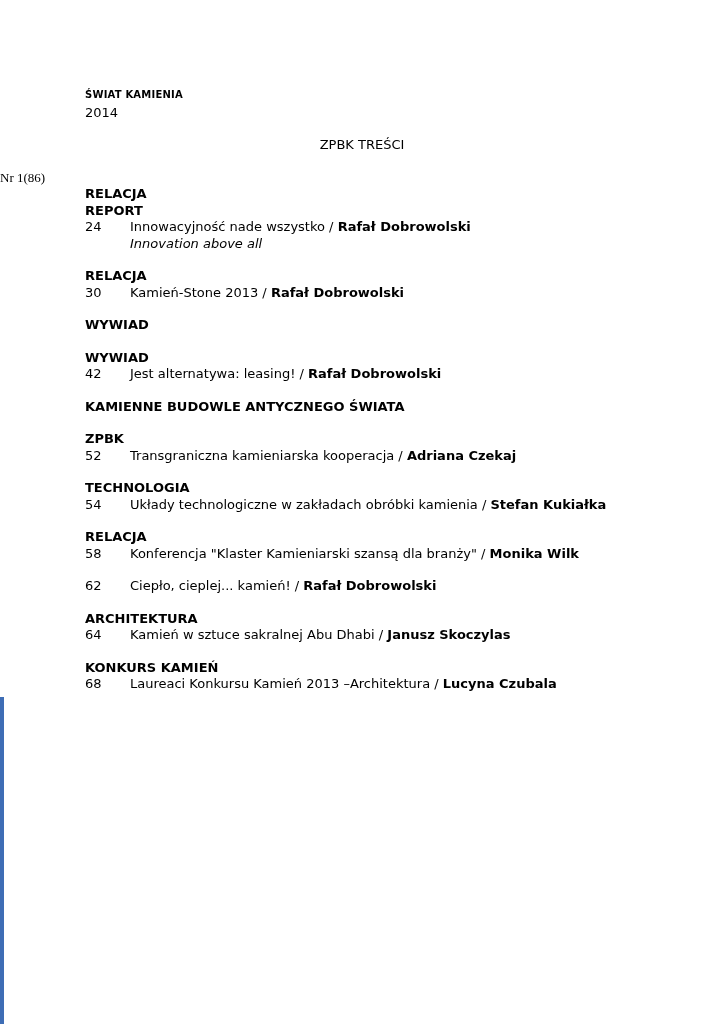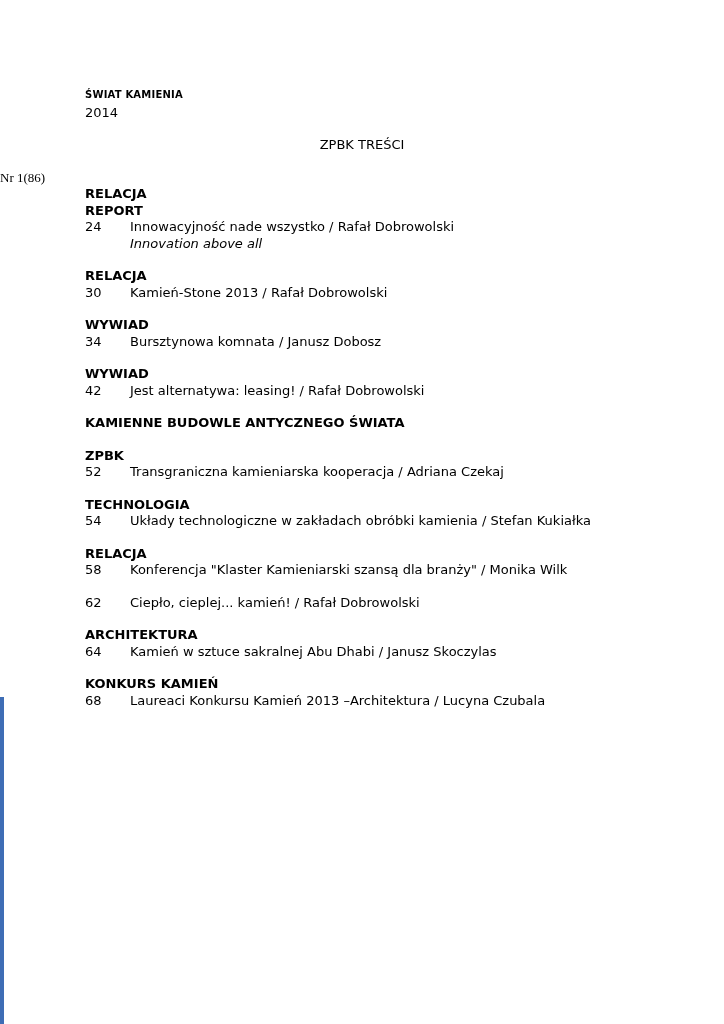--- a/index.html
+++ b/index.html
@@ -40,21 +40,21 @@
     font-family: Liberation Serif, serif;
   }
   .sections { margin-left: 85px; margin-right: 40px; }
   .section { margin-top: 16px; }
   .section:first-child { margin-top: 0; }
   .section-heading { font-weight: bold; }
   .section-heading-alt { font-weight: bold; }
   .entry { display: flex; align-items: flex-start; }
   .entry-page { width: 45px; flex-shrink: 0; }
   .entry-body { flex: 1; }
-  .entry-author { font-weight: normal; }
+  .entry-author { font-weight: bold; }
   .entry-subtitle { font-style: italic; }
   .edge-bar {
     position: absolute;
     left: 0;
     top: 697px;
     width: 4px;
     height: 327px;
   }
 </style>
 </head>
@@ -81,24 +81,20 @@
       </div>
       <div class="section">
         <div class="section-heading">RELACJA</div>
         <div class="entry">
           <span class="entry-page">30</span>
           <span class="entry-body"><span>Kamień-Stone 2013</span><span style="white-space: pre;"> / </span><span class="entry-author">Rafał Dobrowolski</span></span>
         </div>
       </div>
       <div class="section">
         <div class="section-heading">WYWIAD</div>
-        <div class="entry">
-          <span class="entry-page">34</span>
-          <span class="entry-body"><span>Bursztynowa komnata</span><span style="white-space: pre;"> / </span><span class="entry-author">Janusz Dobosz</span></span>
-        </div>
       </div>
       <div class="section">
         <div class="section-heading">WYWIAD</div>
         <div class="entry">
           <span class="entry-page">42</span>
           <span class="entry-body"><span>Jest alternatywa: leasing!</span><span style="white-space: pre;"> / </span><span class="entry-author">Rafał Dobrowolski</span></span>
         </div>
       </div>
       <div class="section">
         <div class="section-heading">KAMIENNE BUDOWLE ANTYCZNEGO ŚWIATA</div>

